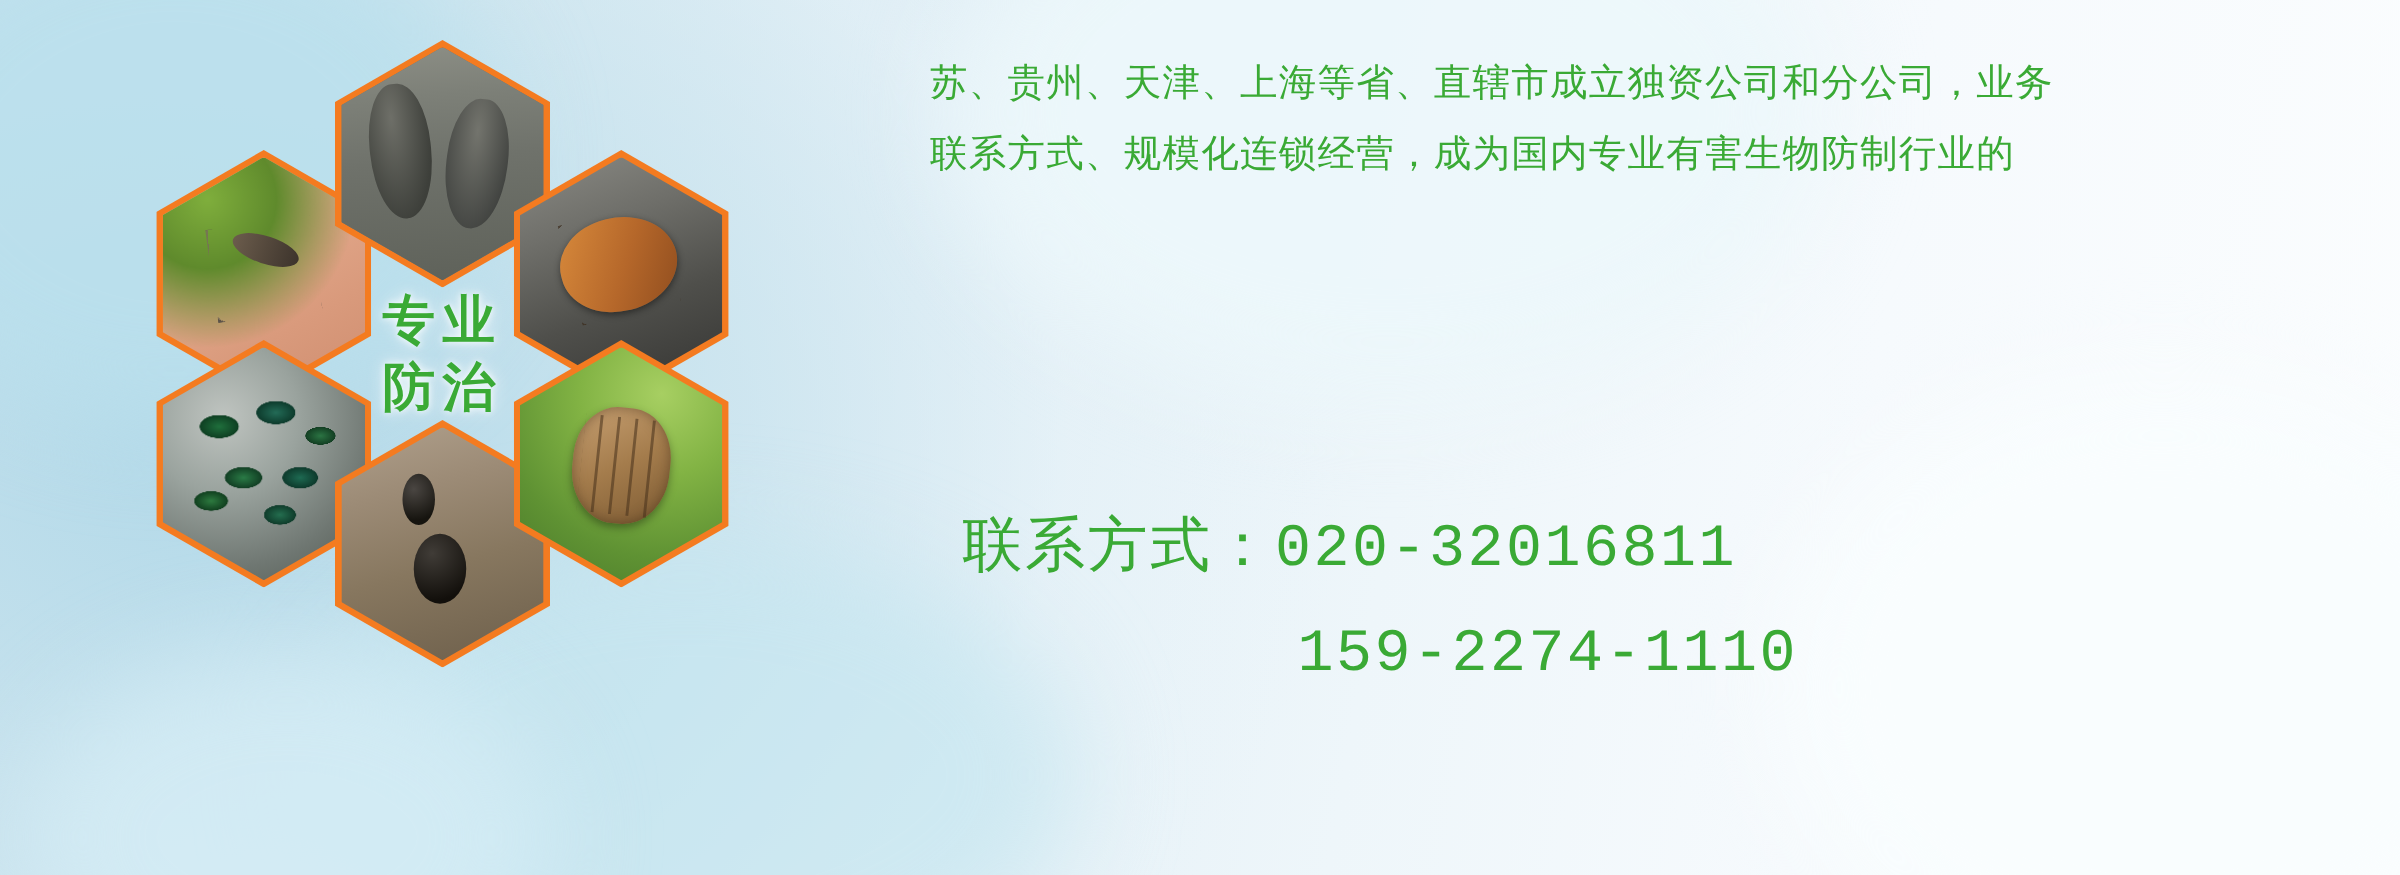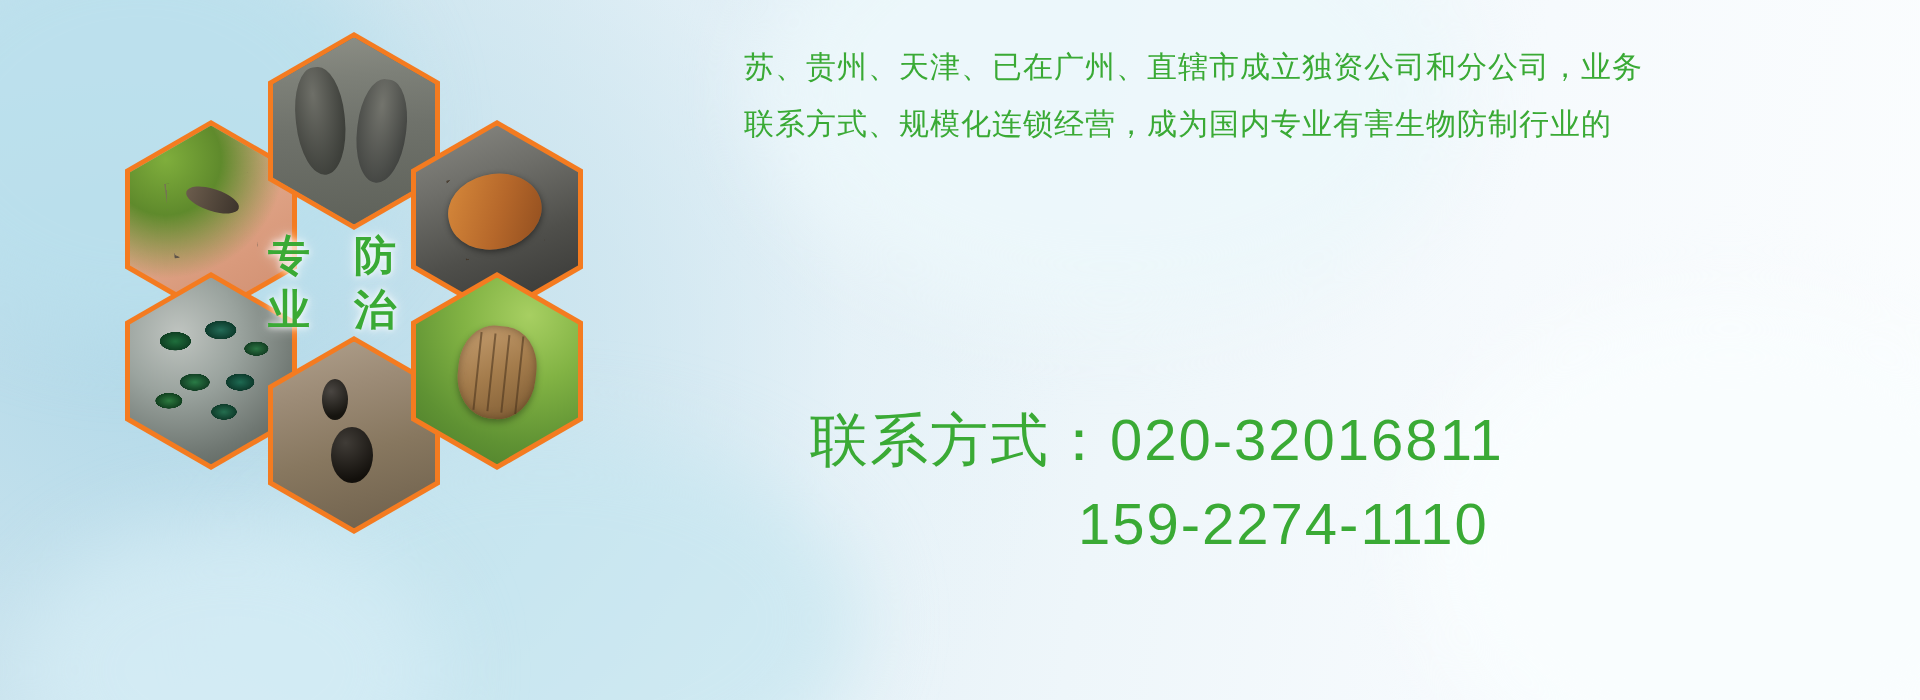--- a/index.html
+++ b/index.html
@@ -41,21 +41,21 @@
   .h-flies{left:35px; top:262px;}
   .h-rats {left:178px;top:22px;}
   .h-text {left:178px;top:174px;}
   .h-ant  {left:178px;top:326px;}
   .h-roach{left:321px;top:110px;}
   .h-bug  {left:321px;top:262px;}
 
   .h-text{background:transparent;clip-path:none;}
   .hexlabel{
     position:absolute;left:0;top:0;width:172px;height:198px;
-    display:flex;flex-direction:row;align-items:center;justify-content:center;
+    display:flex;flex-direction:column;align-items:center;justify-content:center;
     color:#3aaa35;font-weight:bold;font-size:42px;line-height:1.28;letter-spacing:6px;
     text-shadow:0 0 6px rgba(255,255,255,.95),0 0 14px rgba(255,255,255,.8);
     font-family:"DejaVu Sans","Liberation Sans",sans-serif;
   }
   .hexlabel span{display:block;}
 
   
   .art.mosquito{background:
      radial-gradient(circle at 22% 18%, #7fae3c 0%, #5f8a2c 28%, rgba(95,138,44,0) 60%),
      linear-gradient(150deg,#e8b89c 0%,#e3a98c 38%,#d99a7c 70%,#cf8e70 100%);}
@@ -133,22 +133,22 @@
   #copy p{
     margin:0;color:#3aaa35;font-size:30px;line-height:57px;
     letter-spacing:1px;font-weight:500;
     font-family:"DejaVu Sans","Liberation Sans",sans-serif;
     white-space:nowrap;
   }
   #copy p.first{text-indent:60px;}
 
   #contact{position:absolute;left:770px;top:398px;width:1120px;}
   #contact .line{
-    color:#3aaa35;font-size:58px;line-height:84px;font-weight:500;letter-spacing:2px;
-    font-family:Liberation Sans, sans-serif;white-space:nowrap;margin-left:40px;
+    color:#3aaa35;font-size:48px;line-height:84px;font-weight:500;letter-spacing:2px;
+    font-family:Liberation Mono, monospace;white-space:nowrap;
   }
   #contact .line.second{padding-left:268px;}
 </style>
 </head>
 <body>
 
 <div id="banner">
 
   <div class="blob b1"></div>
   <div class="blob b2"></div>
@@ -197,21 +197,21 @@
     <div class="hex h-text">
       <div class="hexlabel">
         <span>专业</span>
         <span>防治</span>
       </div>
     </div>
 
   </div>
 
   <div id="copy">
-    <p>苏、贵州、天津、已在广州、直辖市成立独资公司和分公司，业务</p>
+    <p>苏、贵州、天津、上海等省、直辖市成立独资公司和分公司，业务</p>
     <p>联系方式、规模化连锁经营，成为国内专业有害生物防制行业的</p>
   </div>
 
   <div id="contact">
     <div class="line first">
       <span>联系方式：</span><span>020-32016811</span>
     </div>
     <div class="line second">
       <span>159-2274-1110</span>
     </div>

